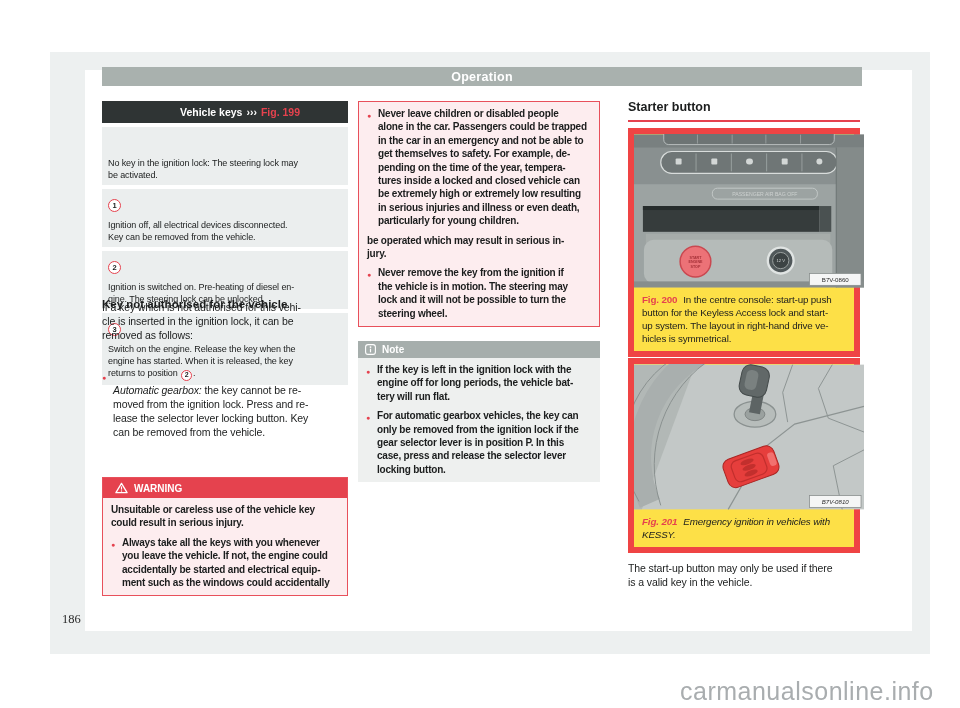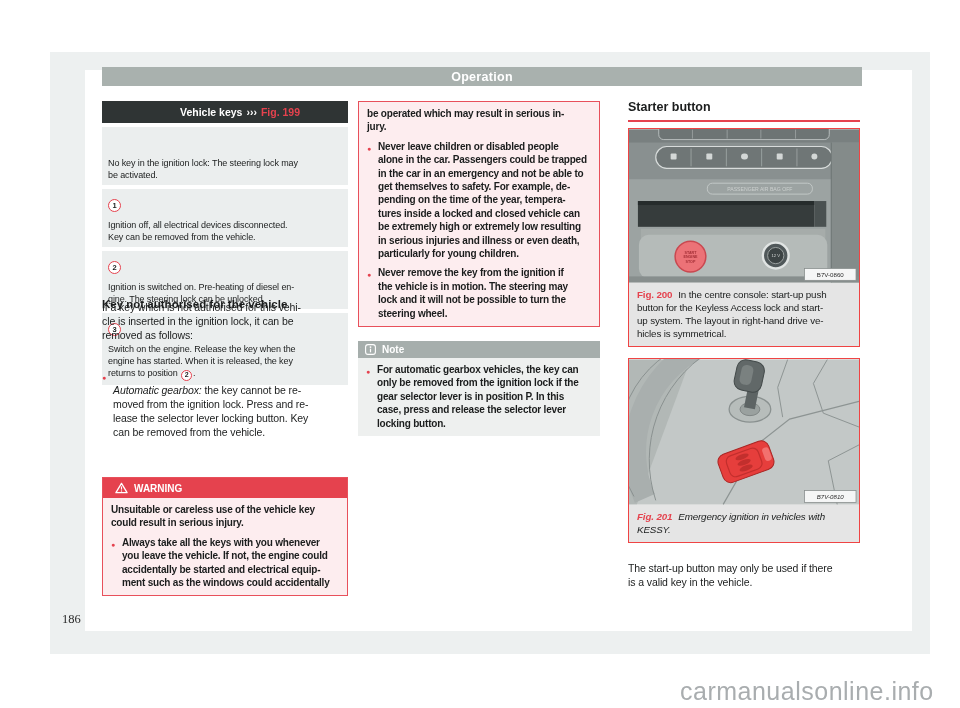--- a/index.html
+++ b/index.html
@@ -45,21 +45,21 @@
   .boxbody .bp { font-size:10px; font-weight:bold; line-height:13.4px; letter-spacing:-0.2px;
                  white-space:pre-line; }
   .boxbody .bp + .bp { margin-top:6px; }
   .notebox  { background:#eef0ef; }
   .note-head { height:17px; background:#a6aeac; display:flex; align-items:center; gap:6px;
                padding-left:7px; color:#fff; font-size:10px; font-weight:bold; }
 
   
   .starter-h { left:628px; top:100px; width:232px; font-size:12.5px; font-weight:bold;
                padding-bottom:6px; border-bottom:2px solid #e5424e; }
-  .figframe { width:232px; border:1px solid #ef4444; background:#e5e5e5; }
+  .figframe { width:232px; border:6px solid #ef4444; background:#fde047; }
   .figframe svg { display:block; }
   .caption { padding:5px 8px 6px 8px; font-size:9.8px; line-height:13px;
              letter-spacing:-0.15px; white-space:pre-line; }
   .figlabel { color:#e5424e; font-weight:bold; margin-right:6px; }
 
   .pagenum { left:62px; top:612px; font-family:"Liberation Serif", serif; font-size:12.5px; color:#2a2a2a; }
   .watermark { left:680px; top:677px; font-size:25px; color:#a9adaf; letter-spacing:.5px; }
 </style>
 </head>
 <body>
@@ -132,48 +132,51 @@
 could result in serious injury.</p>
       <p class="bp bullet"><span class="dot">●</span><span>Always take all the keys with you whenever
 you leave the vehicle. If not, the engine could
 accidentally be started and electrical equip-
 ment such as the windows could accidentally</span></p>
     </div>
   </div>
 
   <div class="abs warnbox" style="left:358px; top:101px; width:242px;">
     <div class="boxbody">
-      <p class="bp">be operated which may result in serious in-
-jury.</p>
       <p class="bp bullet"><span class="dot">●</span><span>Never leave children or disabled people
 alone in the car. Passengers could be trapped
 in the car in an emergency and not be able to
 get themselves to safety. For example, de-
 pending on the time of the year, tempera-
 tures inside a locked and closed vehicle can
 be extremely high or extremely low resulting
 in serious injuries and illness or even death,
 particularly for young children.</span></p>
+      <p class="bp">be operated which may result in serious in-
+jury.</p>
       <p class="bp bullet"><span class="dot">●</span><span>Never remove the key from the ignition if
 the vehicle is in motion. The steering may
 lock and it will not be possible to turn the
 steering wheel.</span></p>
     </div>
   </div>
 
   <div class="abs notebox" style="left:358px; top:341px; width:242px;">
     <div class="note-head">
       <svg width="11" height="11" viewBox="0 0 11 11">
         <rect x="0.6" y="0.6" width="9.8" height="9.8" rx="2.4" fill="none" stroke="#fff" stroke-width="1.1"></rect>
         <circle cx="5.5" cy="3.1" r="0.9" fill="#fff"></circle>
         <rect x="4.9" y="4.7" width="1.2" height="3.6" fill="#fff"></rect>
       </svg>
       <span>Note</span>
     </div>
     <div class="boxbody">
+      <p class="bp" style="position:relative;padding-left:11px;"><span class="dot">●</span><span>If the key is left in the ignition lock with the
+engine off for long periods, the vehicle bat-
+tery will run flat.</span></p>
       <p class="bp" style="position:relative;padding-left:11px;"><span class="dot">●</span><span>For automatic gearbox vehicles, the key can
 only be removed from the ignition lock if the
 gear selector lever is in position P. In this
 case, press and release the selector lever
 locking button.</span></p>
     </div>
   </div>
 
   <h2 class="abs starter-h">Starter button</h2>
 

